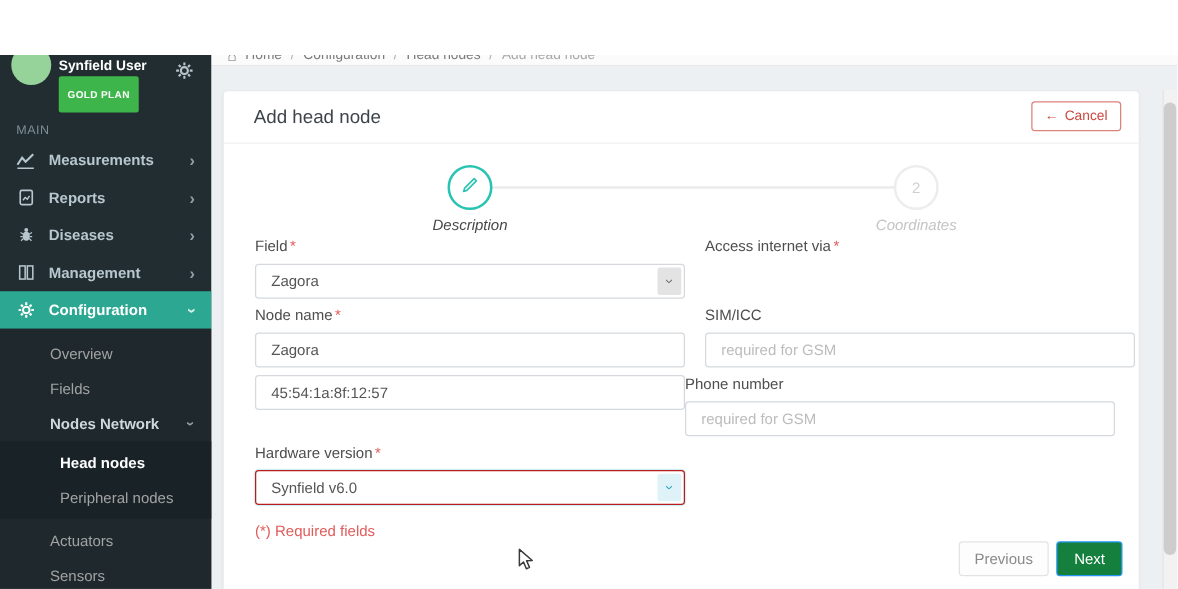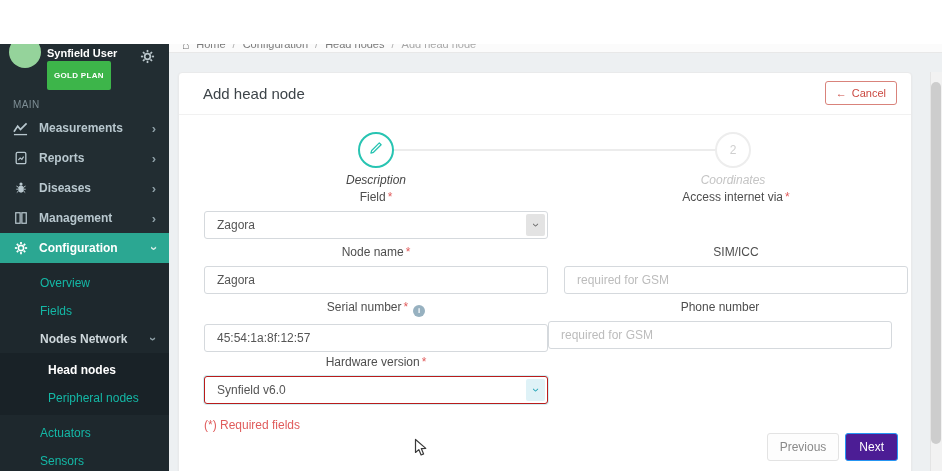--- a/index.html
+++ b/index.html
@@ -15,21 +15,21 @@
   .plan-badge { position:absolute; left:47px; top:17px; background:#3db54a; color:#fff; font-size:8px; font-weight:700; padding:10px 7px; border-radius:2px; letter-spacing:.3px; }
   .sb-gear { position:absolute; right:14px; top:5px; color:#b9c5ca; width:15px; height:15px; }
   .sb-section { padding:9px 13px 3px; color:#7e8e95; font-size:10px; letter-spacing:.4px; }
   .sb-item { height:30px; display:flex; align-items:center; padding:0 13px; color:#b8c7ce; font-size:12px; font-weight:600; cursor:default; }
   .sb-item .ic { width:15px; height:15px; margin-right:11px; flex:0 0 15px; display:flex; align-items:center; justify-content:center; }
   .sb-item .chev { margin-left:auto; font-size:13px; color:#8fa0a7; line-height:1; }
   .sb-item.active { background:#2ba792; color:#ffffff; }
   .sb-item.active .chev { color:#d9efe9; }
   .chev.down { display:inline-block; transform:rotate(90deg); }
   .submenu { background:#1e282d; padding:6px 0 4px; }
-  .sm-item { height:28px; display:flex; align-items:center; padding:0 14px 0 40px; color:#14b8a6; font-size:12px; }
+  .sm-item { height:28px; display:flex; align-items:center; padding:0 14px 0 40px; color:#a3a3a3; font-size:12px; }
   .sm-item .chev { margin-left:auto; font-size:12px; color:#8fa0a7; }
   .sm-item.parent { color:#cfd8dc; font-weight:600;text-align:right; }
   .nested { background:#192227; padding:3px 0; }
   .nested .sm-item { padding-left:48px; }
   .sm-item.active-sub { color:#ffffff; font-weight:700; }
   .sm-gap { height:4px; }
   .sb-item.calendar { margin-top:3px; font-weight:600; }
   svg.lineic { stroke:currentColor; fill:none; }
 
   
@@ -50,35 +50,35 @@
   .step-line { position:absolute; left:197px; top:76px; width:357px; height:2px; background:#ececec; }
   .step-circle { position:absolute; width:36px; height:36px; border-radius:50%; background:#fff; display:flex; align-items:center; justify-content:center; z-index:2; }
   .step1 { left:179px; top:59px; border:2px solid #28c4b2; color:#28c4b2; }
   .step2 { left:536px; top:59px; border:2px solid #ededed; color:#cfcfcf; font-size:12px; }
   .step-label { position:absolute; width:120px; text-align:center; top:100px; font-size:12px;font-style:italic; }
   .sl1 { left:137px; color:#474747; }
   .sl2 { left:494px; color:#c4c4c4; }
 
   
   .fgroup { position:absolute; width:344px; }
-  .fgroup .flabel { display:block; font-size:12px; color:#4e4e4e; margin-bottom:7px;text-align:center; }
+  .fgroup .flabel { display:block; font-size:12px; color:#4e4e4e; margin-bottom:7px; }
   .req { color:#e05c5c; margin-left:2px; }
   .infoi { display:inline-flex; align-items:center; justify-content:center; width:12px; height:12px; border-radius:50%; background:#97b1c0; color:#fff; font-size:8px; font-weight:700; margin-left:5px; vertical-align:-2px; font-style:normal; }
   .ctl { position:relative; height:28px; background:#fff; border:1px solid #d5d9dd; border-radius:3px; display:flex; align-items:center; padding:0 26px 0 12px; font-size:12px; color:#555; }
   .ctl.plain { padding-right:12px; }
   .ctl .ph { color:#bcbcbc; }
   .sel-btn { position:absolute; top:2px; right:2px; bottom:2px; width:19px; background:#e3e3e3; border-radius:2px; display:flex; align-items:center; justify-content:center; color:#6d6d6d; }
   .sel-btn .chev { display:inline-block; transform:rotate(90deg); font-size:12px; line-height:1; }
   .ctl.focused { border:1px solid #b91c1c; box-shadow:0 0 0 1px rgba(69,196,211,.25); }
   .ctl.focused .sel-btn { background:#dff2f7; color:#2aa7b8; }
   .note { position:absolute; left:25px; top:345px; font-size:12px; color:#e05c5c; }
 
   .footer-btns { position:absolute; right:13px; top:360px; display:flex; gap:6px; }
   .btn-prev { background:#fdfdfd; border:1px solid #e3e3e3; color:#8a8a8a; font-size:12px; padding:6px 12px; border-radius:3px; font-family:inherit; cursor:pointer; }
-  .btn-next { background:#4c1d95; border:1px solid #2596f3; color:#fff; font-size:12px; padding:6px 13px; border-radius:3px; font-family:inherit; cursor:pointer; }
+  .btn-next { background:#15803d; border:1px solid #2596f3; color:#fff; font-size:12px; padding:6px 13px; border-radius:3px; font-family:inherit; cursor:pointer; }
 
   
   .sb-track { position:absolute; right:0; top:28px; width:12px; height:443px; background:#f2f2f2; border-left:1px solid #e4e4e4; z-index:40; }
   .sb-thumb { position:absolute; right:1px; top:10px; width:10px; height:362px; background:#cdcdcd; border-radius:5px; }
   .vignette { position:absolute; left:0; right:0; bottom:0; height:30px; background:linear-gradient(180deg, rgba(40,45,50,0) 0%, rgba(40,45,50,0.22) 100%); pointer-events:none; z-index:50; }
   .cursor { position:absolute; left:414px; top:394px; z-index:60; pointer-events:none; }
 </style>
 </head>
 <body>
 
@@ -265,21 +265,20 @@
       </div>
 
       <div class="fgroup" style="left:25px; top:172px;">
         <span class="flabel"><span>Node name</span><span class="req">*</span></span>
         <div class="ctl plain">
           <span>Zagora</span>
         </div>
       </div>
 
       <div class="fgroup" style="left:25px; top:227px;">
-        <span class="flabel"><span>Serial number</span><span class="req">*</span><span class="infoi">i</span></span>
         <div class="ctl plain">
           <span>45:54:1a:8f:12:57</span>
         </div>
       </div>
 
       <div class="fgroup" style="left:25px; top:282px;">
         <span class="flabel"><span>Hardware version</span><span class="req">*</span></span>
         <div class="ctl focused">
           <span>Synfield v6.0</span>
           <span class="sel-btn">

